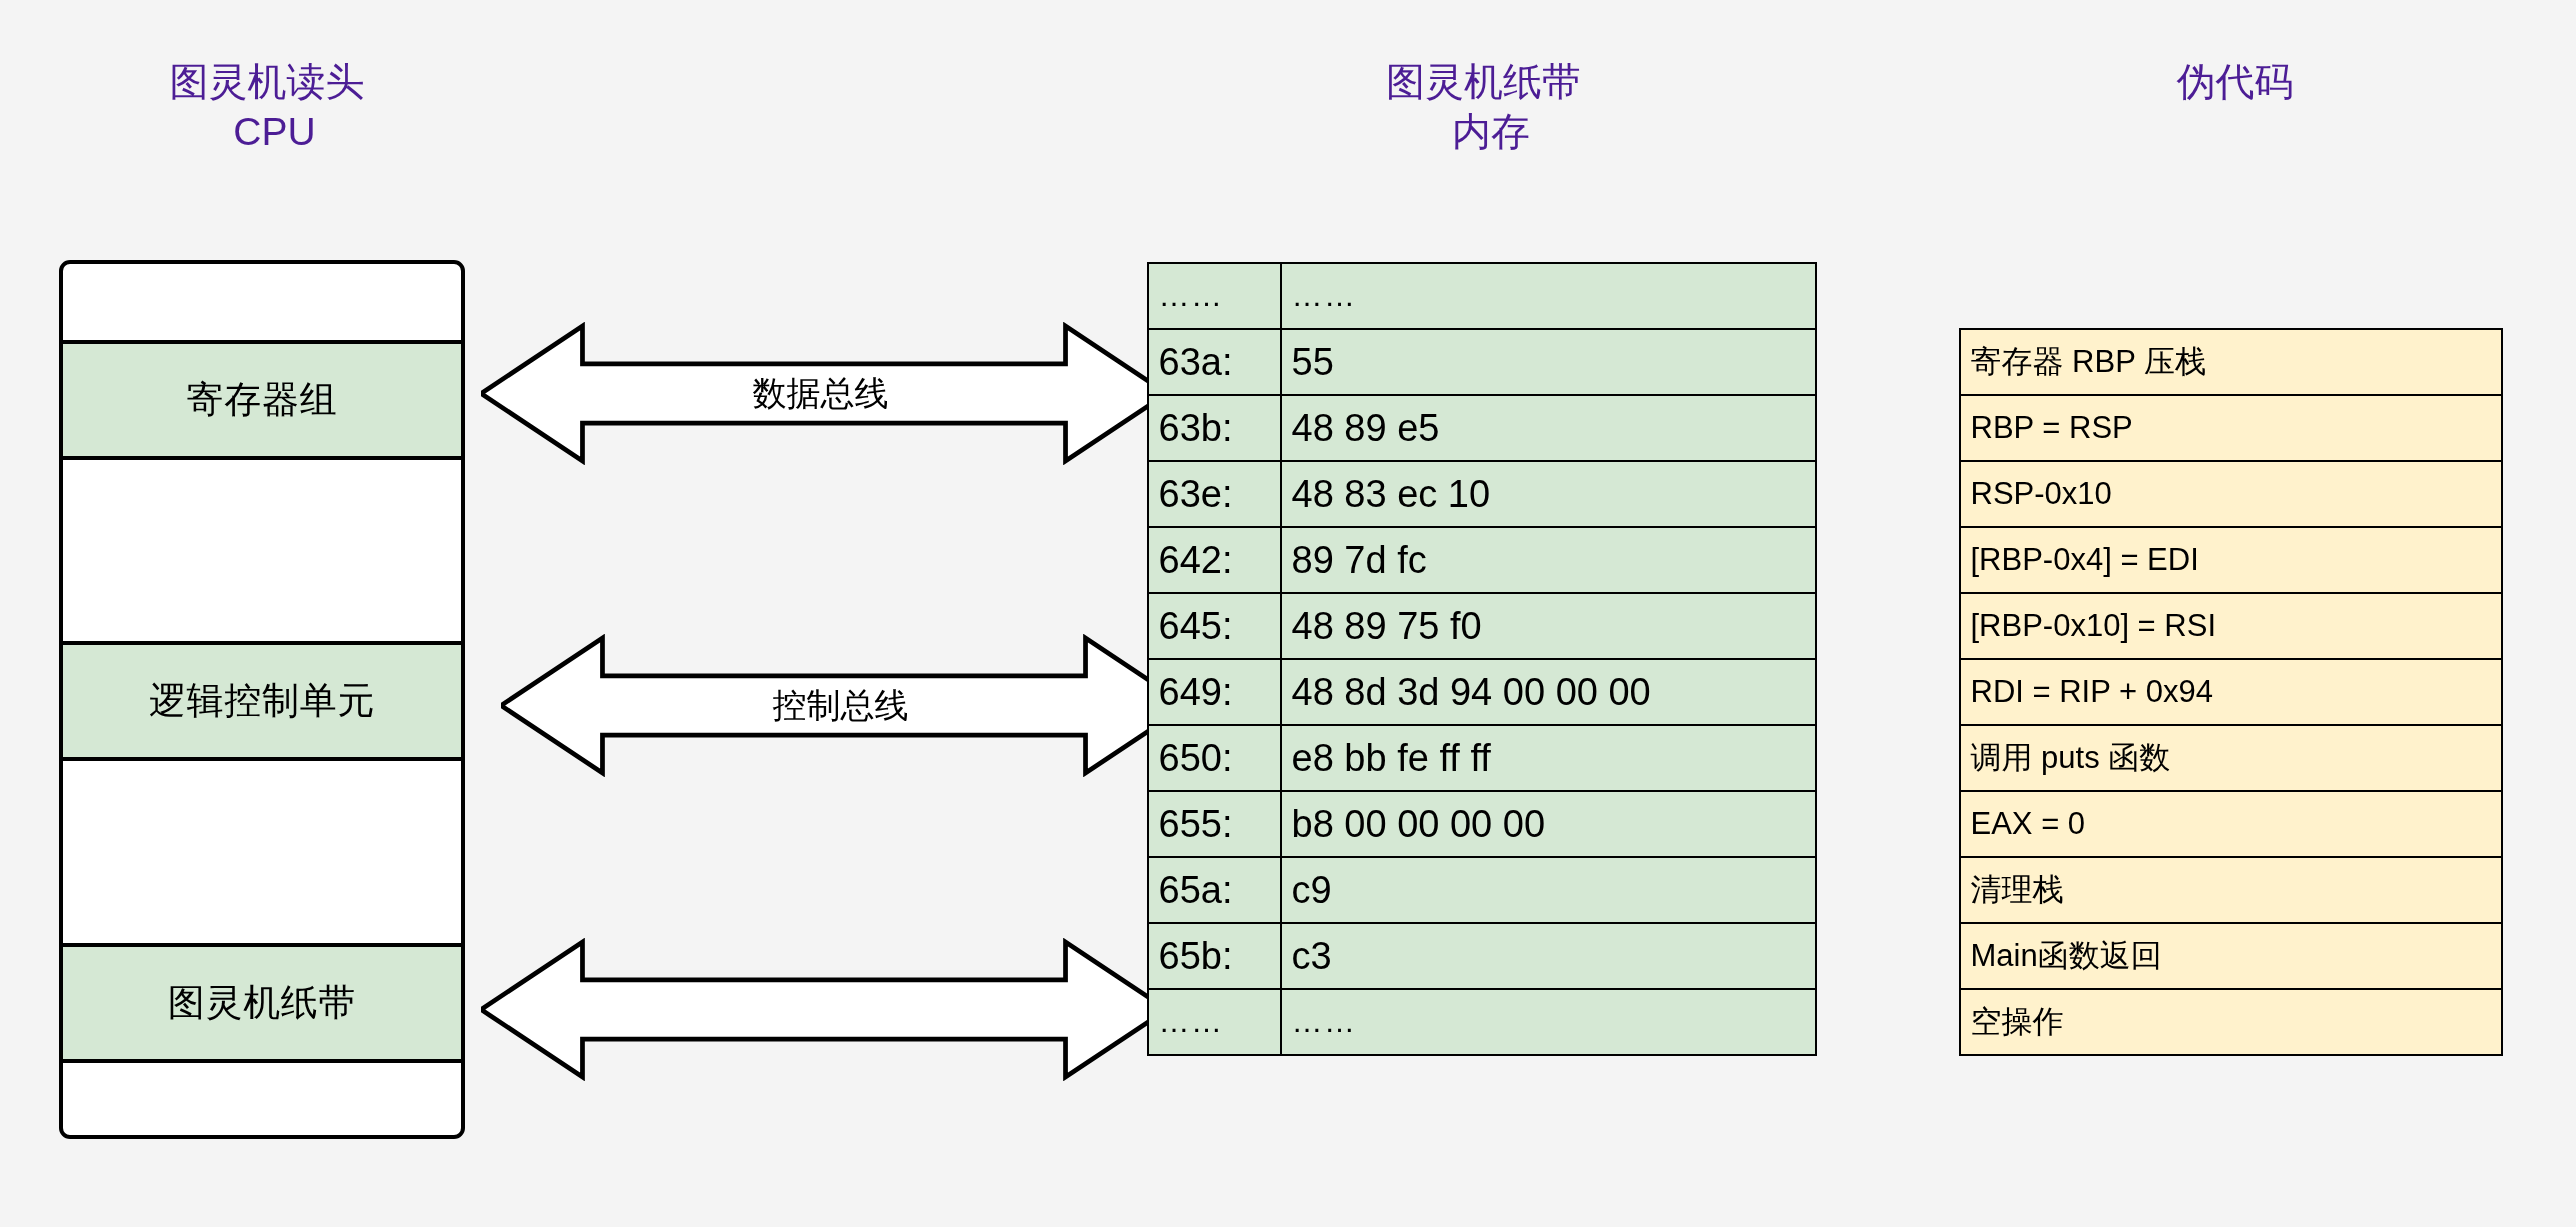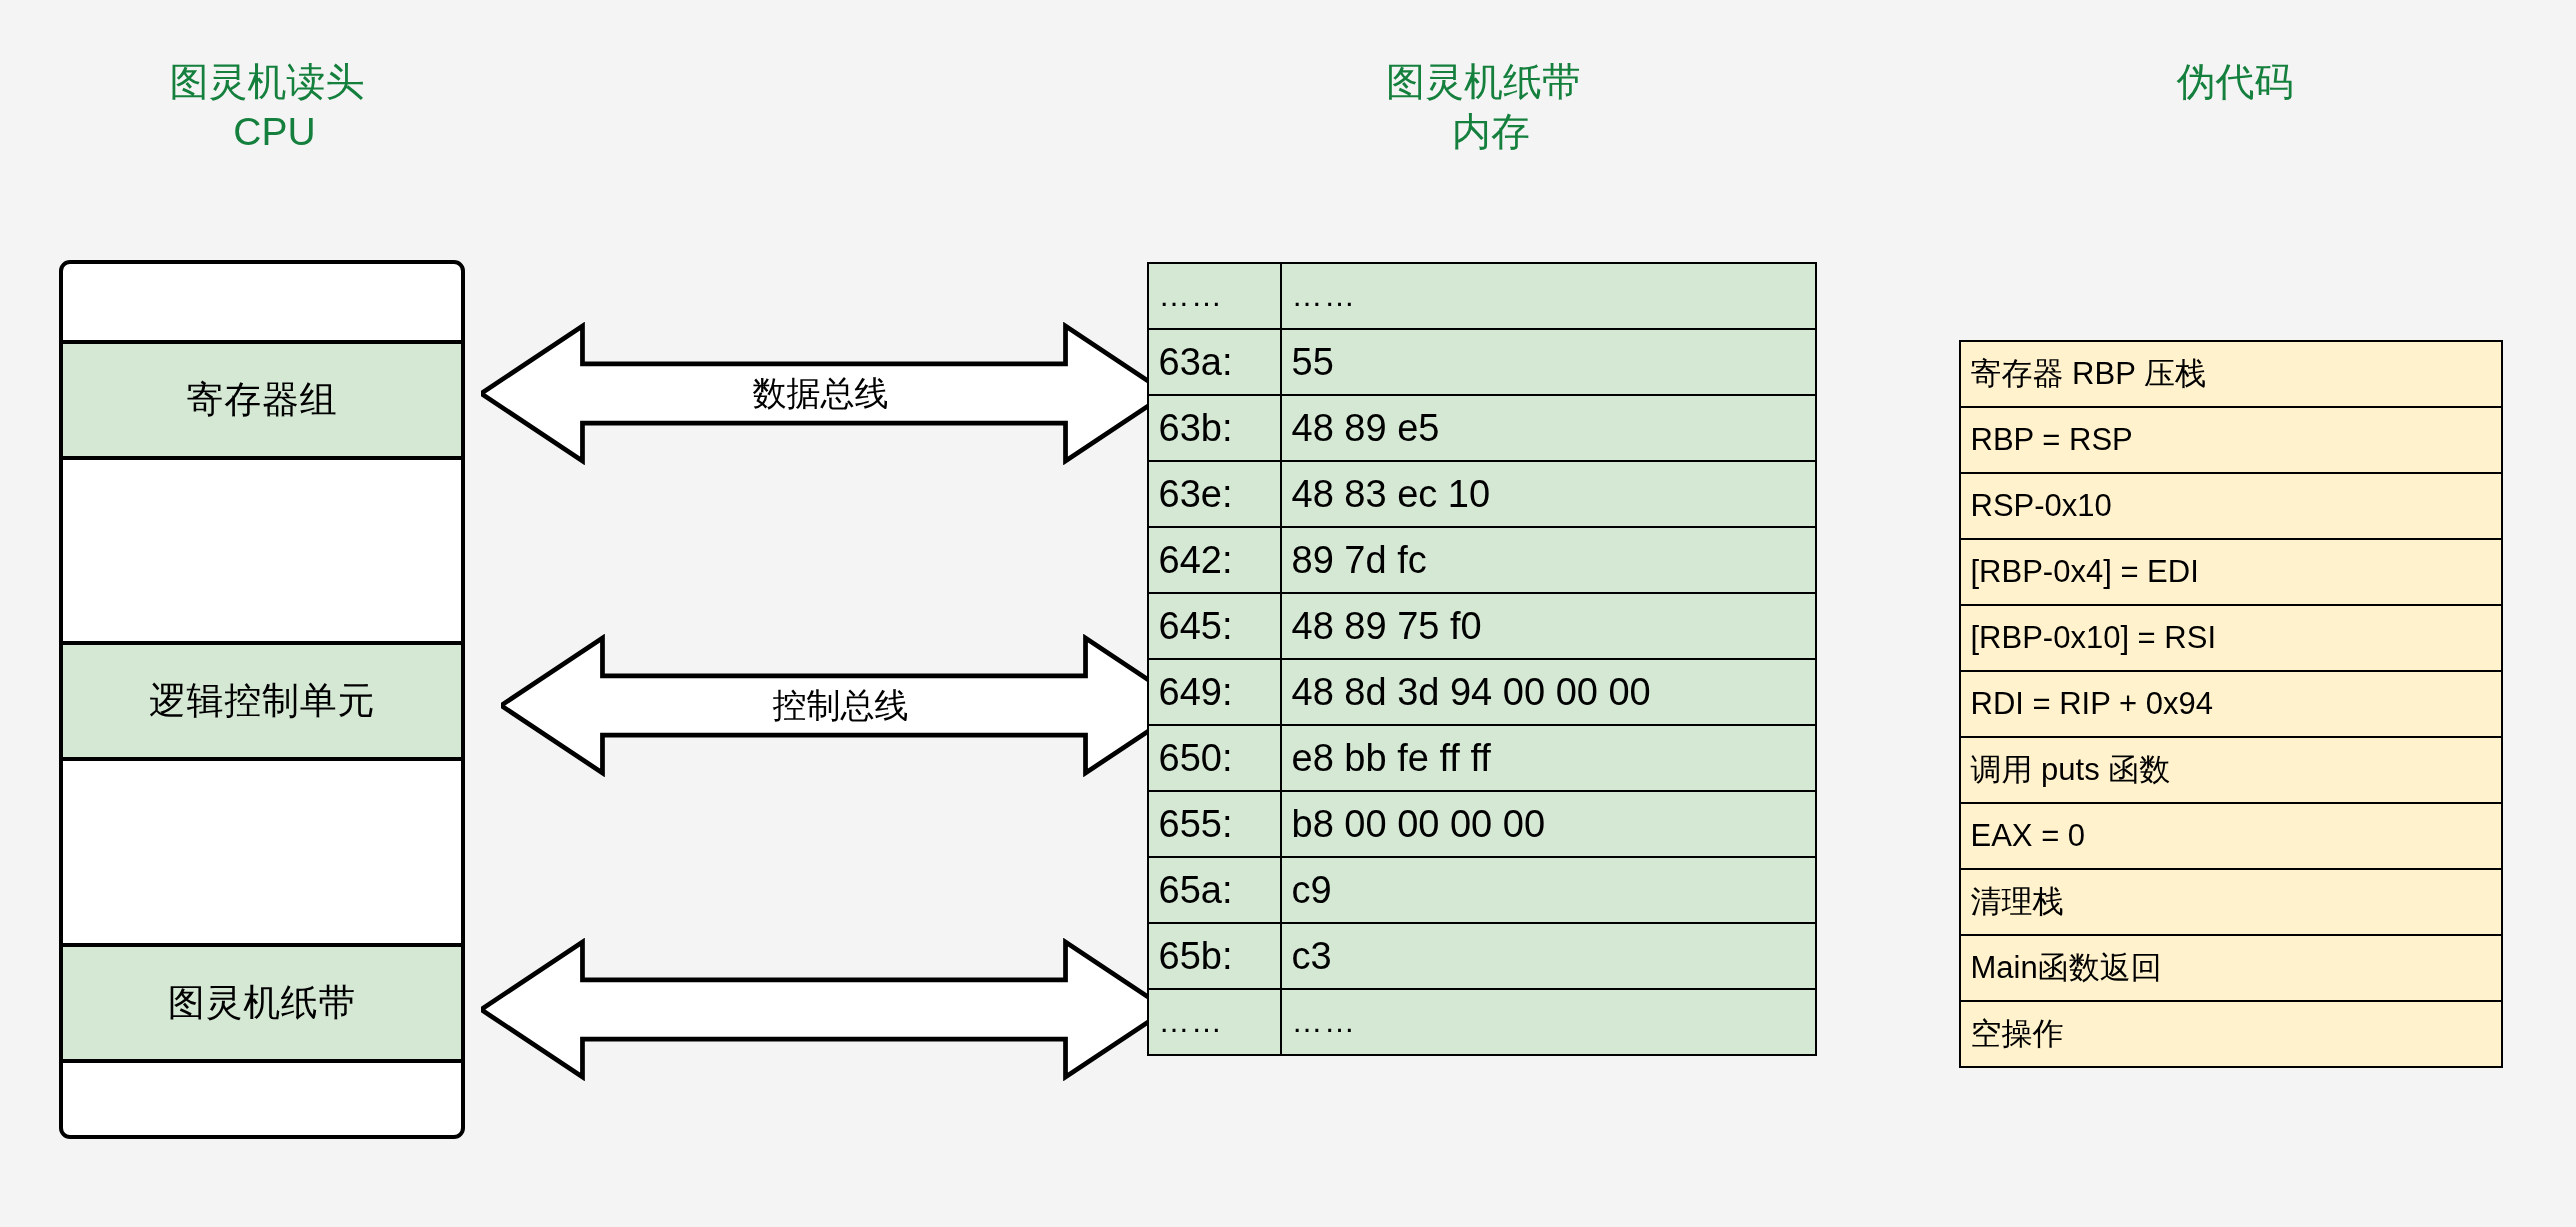--- a/index.html
+++ b/index.html
@@ -17,21 +17,21 @@
     color: #000;
     -webkit-font-smoothing: antialiased;
   }
 
   
   .col-header {
     position: absolute;
     text-align: center;
     font-size: 39px;
     line-height: 1.28;
-    color: #15803d;
+    color: #4c1d95;
     white-space: nowrap;
   }
   #header-cpu      { left: 0px;    top: 57px;  width: 534px; }
   #header-memory   { left: 1149px; top: 57px;  width: 669px; }
   #header-pseudo   { left: 1961px; top: 57px;  width: 548px; }
   .col-header .line2 { display: block; margin-left: 15px; }
 
   
   #cpu-box {
     position: absolute;
@@ -115,21 +115,20 @@
 
   
   #pseudo-table {
     position: absolute;
     left: 1959px;
     top: 328px;
     width: 544px;
     border-collapse: collapse;
     table-layout: fixed;
     background: #fff2cc;
-    margin-top: 12px;
   }
   #pseudo-table td {
     border: 2.7px solid #000;
     background: #fff2cc;
     height: 64px;
     padding: 0 9.5px;
     font-size: 31px;
     vertical-align: middle;
     white-space: nowrap;
     overflow: hidden;

